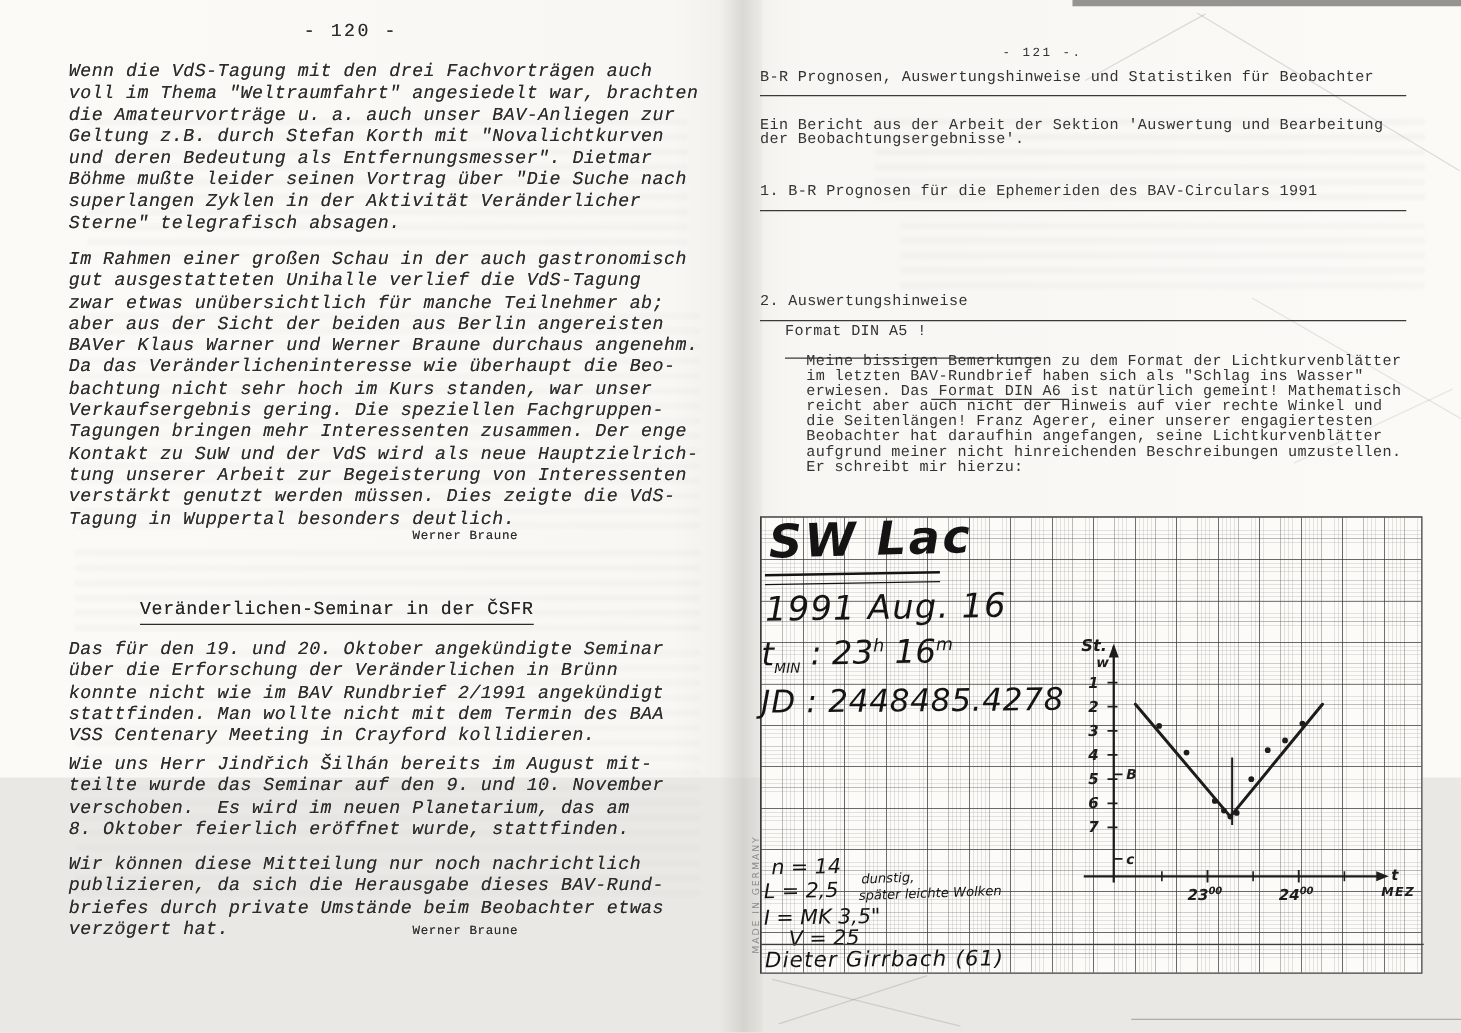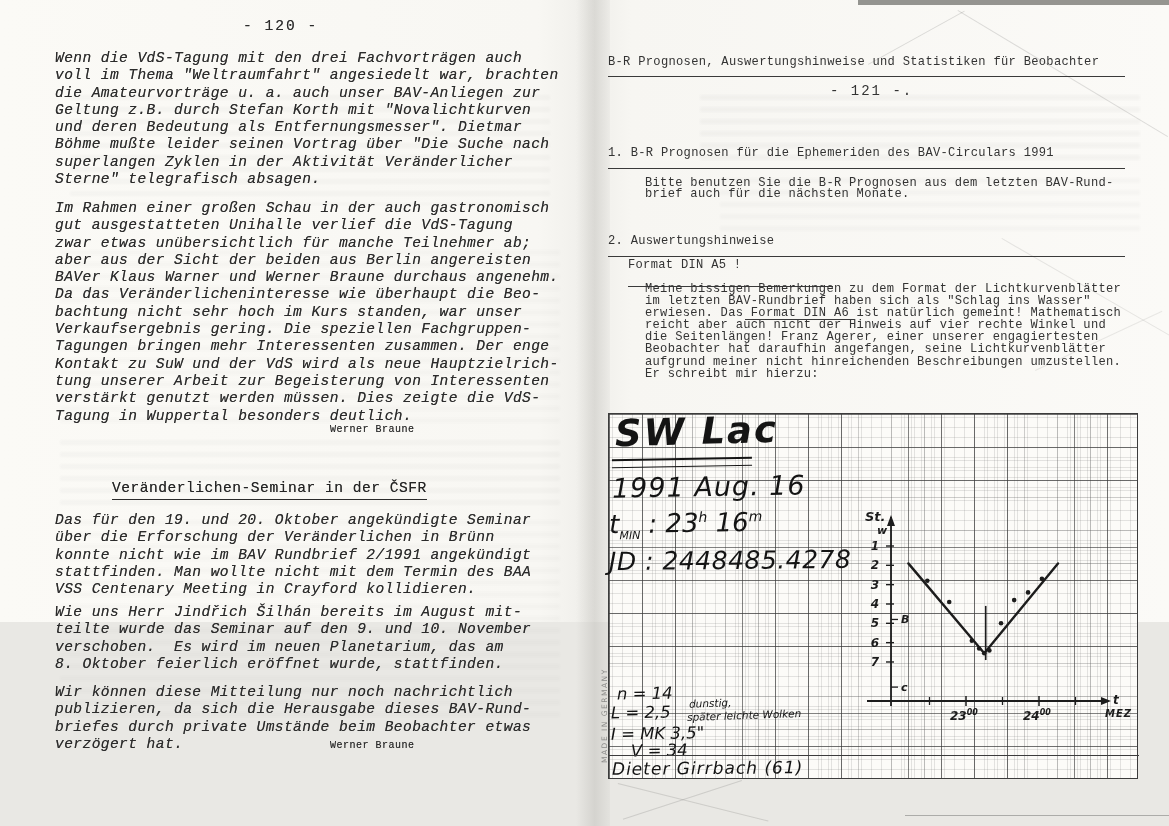--- a/index.html
+++ b/index.html
@@ -12,21 +12,21 @@
   .pagenum-left{top:18px;left:243px;font-size:14.6px;letter-spacing:2px;color:#2b2b2b;text-shadow:0 0 .5px rgba(40,40,40,.6);}
   .sig{font-size:10px;letter-spacing:.5px;color:#2b2b2b;text-shadow:0 0 .5px rgba(40,40,40,.6);}
   .lheading{font-size:14.6px;letter-spacing:.5px;color:#242424;border-bottom:1.3px solid #2b2b2b;padding-bottom:3px;text-shadow:0 0 .5px rgba(40,40,40,.65);}
   
   .rp{font-size:12.1px;line-height:12.1px;letter-spacing:.3px;color:#333;white-space:pre;}
   .rp .tline{height:12.1px;}
   .rp11{line-height:11.2px;}
   .rp11 .tline{height:11.2px;}
   .rheading{font-size:12.1px;letter-spacing:.3px;color:#333;white-space:pre;}
   .rule{border-bottom:1.2px solid #3a3a3a;}
-  .pagenum-right{top:38px;left:830px;font-size:14px;letter-spacing:2px;color:#333;margin-top:45px;}
+  .pagenum-right{top:38px;left:802px;font-size:10px;letter-spacing:2px;color:#333;}
   
   .sheet{left:608px;top:413px;width:530px;height:366px;background-color:#fcfbf8;
     background-image:
       repeating-linear-gradient(180deg,rgba(55,55,55,.62) 0 .8px,transparent .8px 33.2px),
       repeating-linear-gradient(90deg,rgba(55,55,55,.62) 0 .8px,transparent .8px 33.2px),
       repeating-linear-gradient(180deg,rgba(95,95,95,.30) 0 .6px,transparent .6px 16.6px),
       repeating-linear-gradient(90deg,rgba(95,95,95,.30) 0 .6px,transparent .6px 16.6px),
       repeating-linear-gradient(180deg,rgba(125,125,125,.20) 0 .5px,transparent .5px 3.32px),
       repeating-linear-gradient(90deg,rgba(125,125,125,.20) 0 .5px,transparent .5px 3.32px);
     border:1.6px solid #3c3c3c;box-sizing:border-box;}
@@ -72,23 +72,23 @@
   <div class="abs ghost" style="left:60px;top:250px;width:500px;height:180px;opacity:.22;"></div>
   <div class="abs ghost" style="left:60px;top:440px;width:500px;height:70px;opacity:.30;"></div>
   <div class="abs ghost" style="left:60px;top:520px;width:500px;height:200px;opacity:.22;"></div>
 
   <div class="abs gutter"></div>
 
   <div class="abs topbar"></div>
   <div class="abs pagenum-right">- 121 -.</div>
 
   <div class="abs rheading rule" style="left:608px;top:55px;width:517px;padding-bottom:7px;">B-R Prognosen, Auswertungshinweise und Statistiken für Beobachter</div>
+  <div class="abs rp rp11" style="left:608px;top:95px;"><div class="tline">Ein Bericht aus der Arbeit der Sektion 'Auswertung und Bearbeitung</div><div class="tline">der Beobachtungsergebnisse'.</div></div>
 
   <div class="abs rheading rule" style="left:608px;top:146px;width:517px;padding-bottom:8px;">1. B-R Prognosen für die Ephemeriden des BAV-Circulars 1991</div>
-  <div class="abs rp rp11" style="left:645px;top:178px;"><div class="tline">Bitte benutzen Sie die B-R Prognosen aus dem letzten BAV-Rund-</div><div class="tline">brief auch für die nächsten Monate.</div></div>
 
   <div class="abs rheading rule" style="left:608px;top:234px;width:517px;padding-bottom:8px;">2. Auswertungshinweise</div>
 
   <div class="abs rheading rule" style="left:628px;top:258px;width:205px;padding-bottom:14px;">Format DIN A5 !</div>
   <div class="abs rp" style="left:645px;top:283px;"><div class="tline">Meine bissigen Bemerkungen zu dem Format der Lichtkurvenblätter</div><div class="tline">im letzten BAV-Rundbrief haben sich als "Schlag ins Wasser"</div><div class="tline">erwiesen. Das Format DIN A6 ist natürlich gemeint! Mathematisch</div><div class="tline">reicht aber auch nicht der Hinweis auf vier rechte Winkel und</div><div class="tline">die Seitenlängen! Franz Agerer, einer unserer engagiertesten</div><div class="tline">Beobachter hat daraufhin angefangen, seine Lichtkurvenblätter</div><div class="tline">aufgrund meiner nicht hinreichenden Beschreibungen umzustellen.</div><div class="tline">Er schreibt mir hierzu:</div></div>
   <div class="abs din-a6-underline"></div>
 
   <div class="abs ghost" style="left:700px;top:95px;width:440px;height:70px;opacity:.35;"></div>
   <div class="abs ghost" style="left:720px;top:178px;width:420px;height:60px;opacity:.25;"></div>
   <div class="abs diag" style="left:868px;top:64px;width:110px;transform:rotate(-29deg);"></div>
@@ -155,20 +155,20 @@
         <circle cx="405.18" cy="186.124" r="2.3" fill="#1c1c1c"></circle>
         <circle cx="419.0500000000001" cy="178.392" r="2.3" fill="#1c1c1c"></circle>
         <circle cx="432.91999999999996" cy="164.861" r="2.3" fill="#1c1c1c"></circle>
       </svg>
 
     <div class="abs hand hw-note" style="left:8px;top:270px;">n = 14</div>
     <div class="abs hand hw-note" style="left:2px;top:289px;">L = 2,5</div>
     <div class="abs hand hw-note-small" style="left:80px;top:283px;">dunstig,</div>
     <div class="abs hand hw-note-small" style="left:78px;top:295px;">später leichte Wolken</div>
     <div class="abs hand hw-note" style="left:2px;top:310px;">I = MK 3,5"</div>
-    <div class="abs hand hw-note" style="left:22px;top:327px;">V = 34</div>
+    <div class="abs hand hw-note" style="left:22px;top:327px;">V = 25</div>
     <div class="abs sig-rule"></div>
     <div class="abs hand hw-observer">Dieter Girrbach (61)</div>
   </div>
 
   <div class="abs made-in">MADE IN GERMANY</div>
 
 </div>
 
 </body></html>

